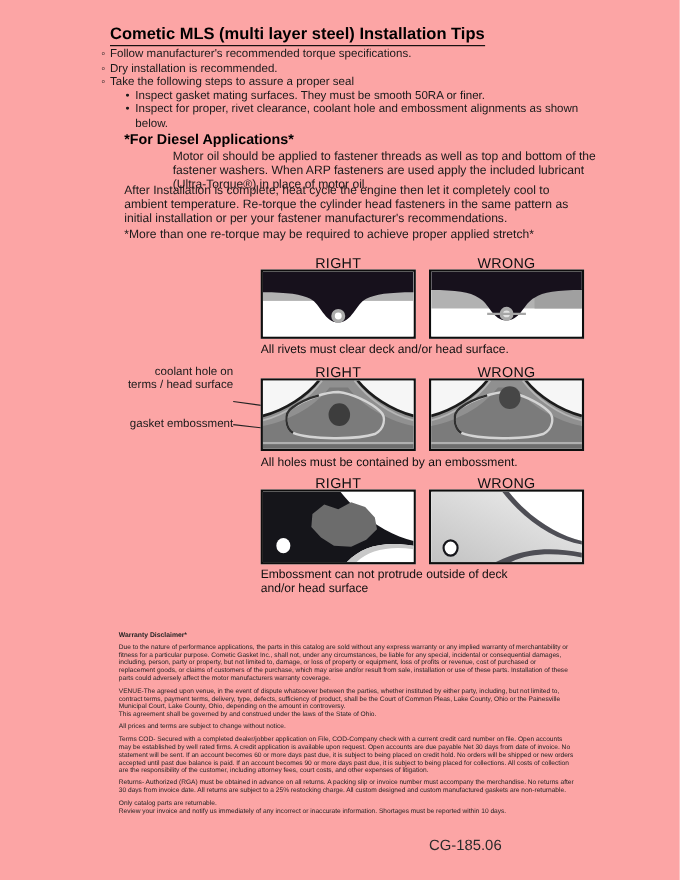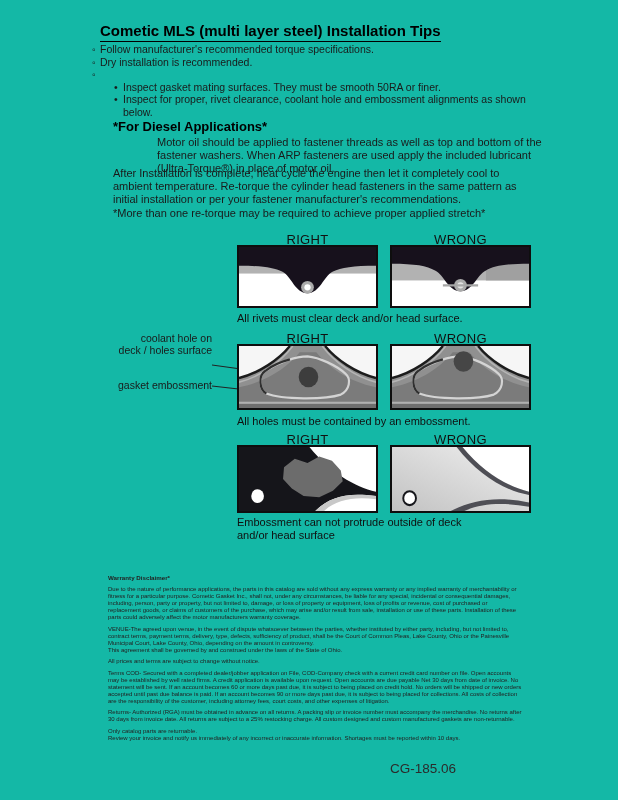--- a/index.html
+++ b/index.html
@@ -1,16 +1,16 @@
 <!DOCTYPE html>
 <html><head>
 <meta charset="utf-8">
 <style>
   html,body{margin:0;padding:0;background:#ffffff;}
-  .page{position:relative;width:618px;height:800px;background:#14b8a6;overflow:hidden;
+  .page{position:relative;width:618px;height:800px;background:#fca5a5;overflow:hidden;
         font-family:"Liberation Sans","DejaVu Sans",sans-serif;color:#1a1a1a;}
 
   .title{position:absolute;left:100px;top:21px;font-size:15px;line-height:19px;
          font-weight:bold;color:#000;}
   .title span{display:inline-block;border-bottom:1.6px solid #000;padding-bottom:1px;}
 
   .tips{position:absolute;left:92px;top:43px;font-size:10.5px;line-height:12.6px;width:440px;}
   .bullet-row{display:flex;}
   .bullet-row .mk{width:8px;flex:0 0 8px;text-align:left;}
   .bullet-row.sub{padding-left:22px;}
@@ -53,20 +53,21 @@
     <div class="bullet-row">
       <span class="mk">◦</span>
       <span>Follow manufacturer's recommended torque specifications.</span>
     </div>
     <div class="bullet-row">
       <span class="mk">◦</span>
       <span>Dry installation is recommended.</span>
     </div>
     <div class="bullet-row">
       <span class="mk">◦</span>
+      <span>Take the following steps to assure a proper seal</span>
     </div>
     <div class="bullet-row sub">
       <span class="mk">•</span>
       <span>Inspect gasket mating surfaces.  They must be smooth 50RA or finer.</span>
     </div>
     <div class="bullet-row sub">
       <span class="mk">•</span>
       <span>Inspect for proper, rivet clearance, coolant hole and embossment alignments as shown below.</span>
     </div>
   </div>
@@ -99,21 +100,21 @@
       <path d="M52,39 H88" stroke="#a6a6a6" stroke-width="2.2" fill="none"></path>
     </svg>
   </div>
   <div class="cap" style="left:237px;top:312px;">All rivets must clear deck and/or head surface.</div>
 
   <div class="dlabel" style="left:237px;top:331px;">RIGHT</div>
   <div class="dlabel" style="left:390px;top:331px;">WRONG</div>
 
   <div class="anno" style="top:333px;">
     <div>coolant hole on</div>
-    <div>deck / holes surface</div>
+    <div>terms / head surface</div>
   </div>
   <div class="anno" style="top:380px;">gasket embossment</div>
 
   <svg class="leaders" width="115" height="44">
     <line x1="9" y1="9" x2="103" y2="22" stroke="#222" stroke-width="1"></line>
     <line x1="9" y1="30" x2="62" y2="36" stroke="#222" stroke-width="1"></line>
   </svg>
 
   <div class="dbox" style="left:237px;top:344px;height:62px;">
     <svg width="137" height="62" viewBox="0 0 140 60" preserveAspectRatio="none">

